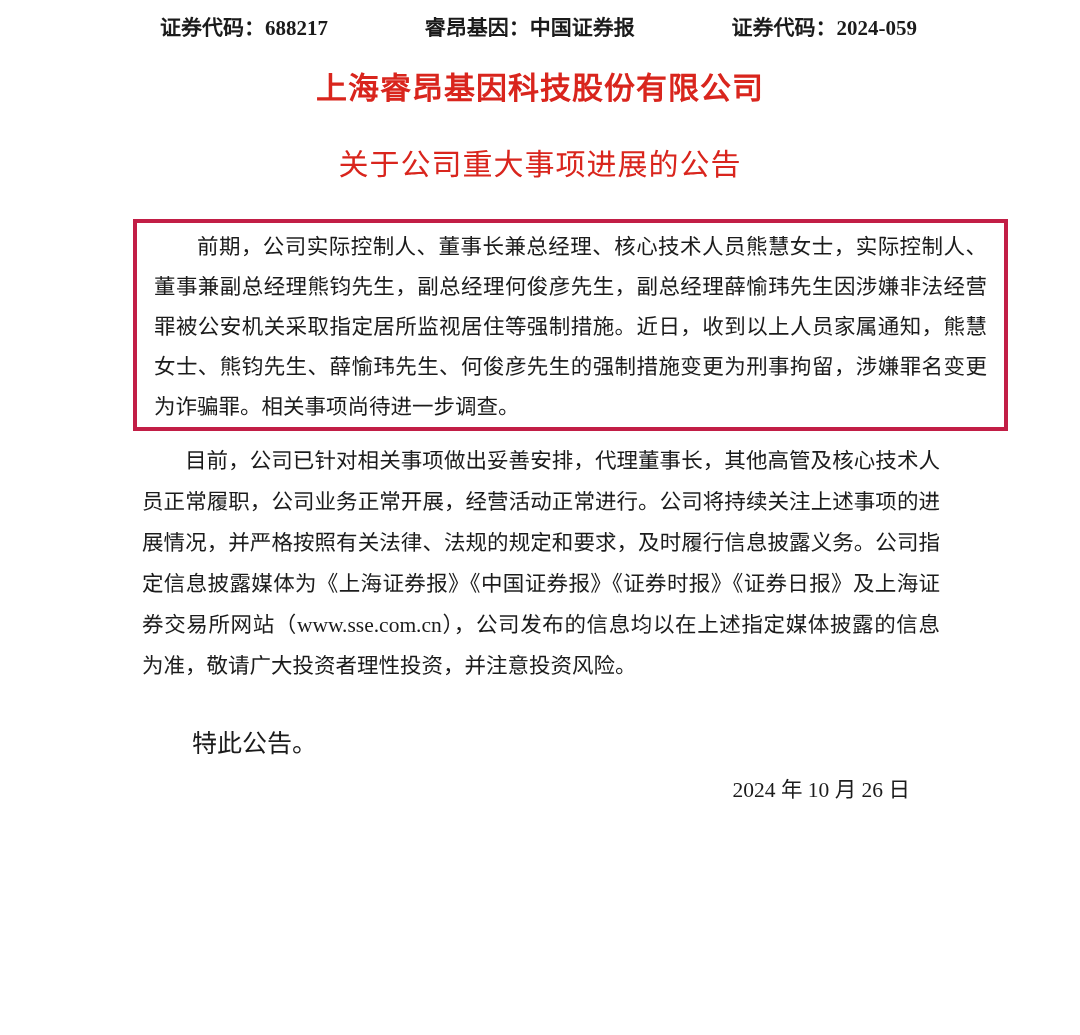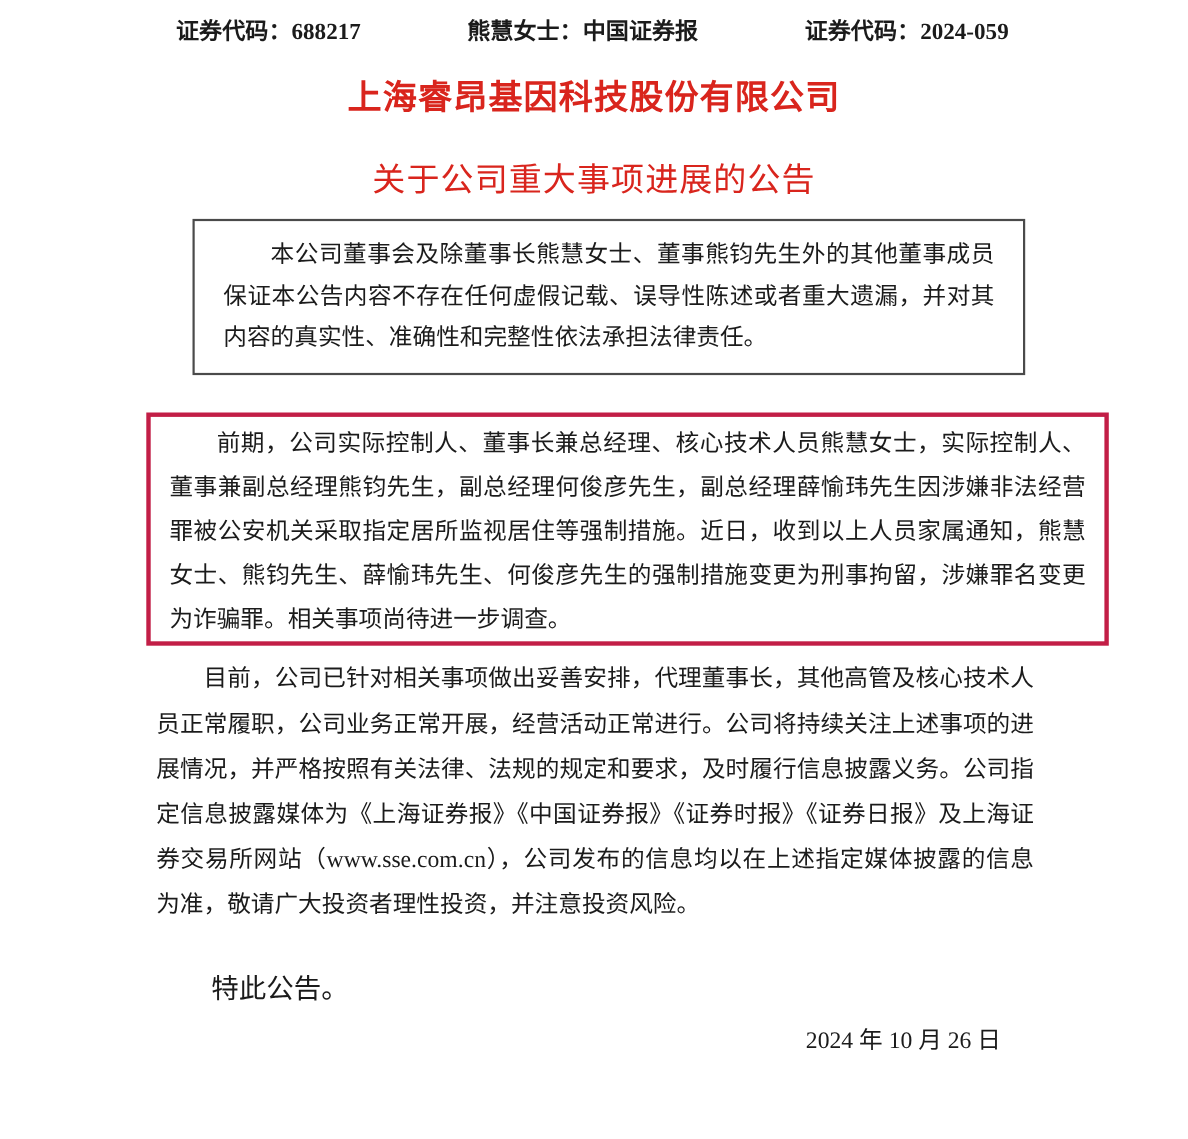--- a/index.html
+++ b/index.html
@@ -103,31 +103,28 @@
     text-align:right;
   }
 </style>
 </head>
 <body>
 
 <div class="page">
 
   <div class="meta-row">
     <div class="meta"><span>证券代码：</span><span>688217</span></div>
-    <div class="meta"><span>熊慧女士：</span><span>中国证券报</span></div>
+    <div class="meta"><span>睿昂基因：</span><span>中国证券报</span></div>
     <div class="meta"><span>证券代码：</span><span>2024-059</span></div>
   </div>
 
   <h1 class="title-company">上海睿昂基因科技股份有限公司</h1>
 
   <h2 class="title-subject">关于公司重大事项进展的公告</h2>
 
-  <div class="disclaimer-box">
-    <p>本公司董事会及除董事长熊慧女士、董事熊钧先生外的其他董事成员保证本公告内容不存在任何虚假记载、误导性陈述或者重大遗漏，并对其内容的真实性、准确性和完整性依法承担法律责任。</p>
-  </div>
 
   <div class="highlight-box">
     <p>前期，公司实际控制人、董事长兼总经理、核心技术人员熊慧女士，实际控制人、董事兼副总经理熊钧先生，副总经理何俊彦先生，副总经理薛愉玮先生因涉嫌非法经营罪被公安机关采取指定居所监视居住等强制措施。近日，收到以上人员家属通知，熊慧女士、熊钧先生、薛愉玮先生、何俊彦先生的强制措施变更为刑事拘留，涉嫌罪名变更为诈骗罪。相关事项尚待进一步调查。</p>
   </div>
 
   <p class="body-para">目前，公司已针对相关事项做出妥善安排，代理董事长，其他高管及核心技术人员正常履职，公司业务正常开展，经营活动正常进行。公司将持续关注上述事项的进展情况，并严格按照有关法律、法规的规定和要求，及时履行信息披露义务。公司指定信息披露媒体为《上海证券报》《中国证券报》《证券时报》《证券日报》及上海证券交易所网站（www.sse.com.cn），公司发布的信息均以在上述指定媒体披露的信息为准，敬请广大投资者理性投资，并注意投资风险。</p>
 
   <p class="closing">特此公告。</p>
 
 

